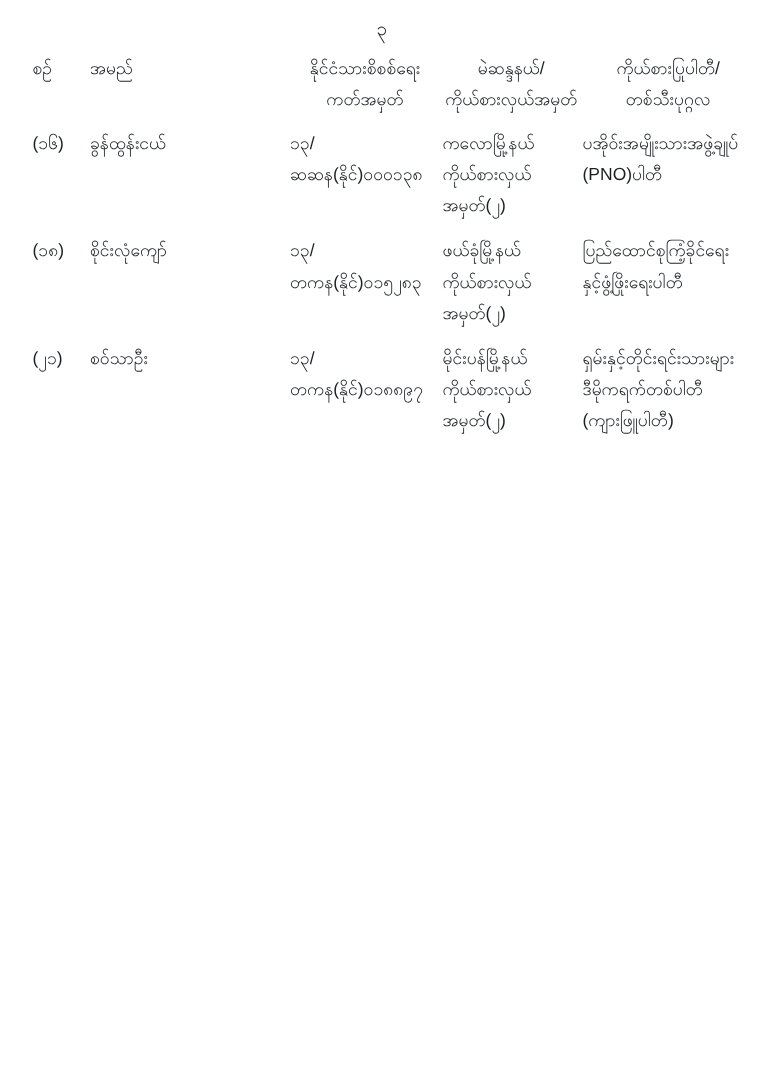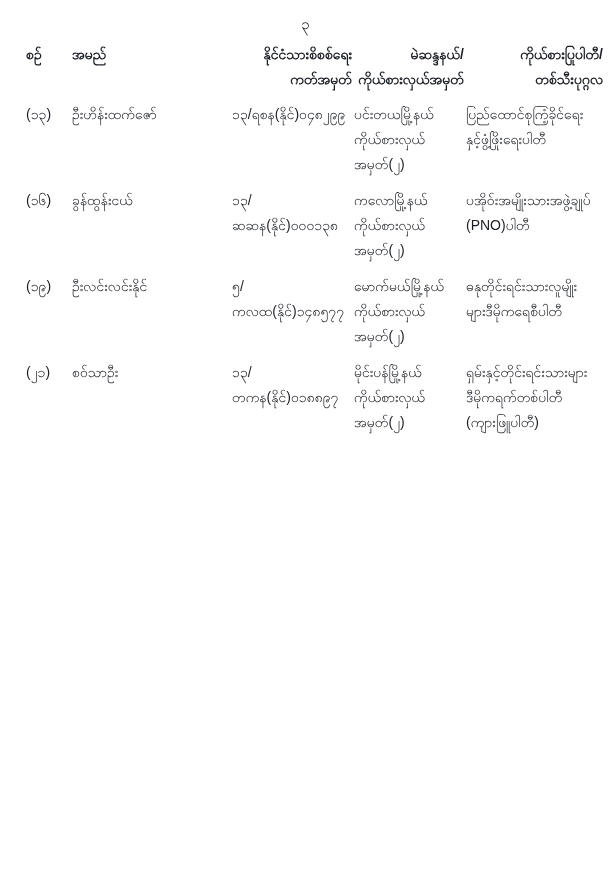--- a/index.html
+++ b/index.html
@@ -44,24 +44,24 @@
     vertical-align: top;
     text-align: left;
     font-weight: normal;
     font-size: 14px;
     line-height: 25px;
     padding: 0 2px 0 0;
     white-space: pre-line;
     word-wrap: break-word;
   }
   thead th {
-    font-weight: bold;
+    font-weight: normal;
     padding-bottom: 10px;
   }
-  thead th.center { text-align: right; }
+  thead th.center { text-align: center; }
   tbody td {
     padding-bottom: 6px;
   }
   tbody tr td { padding-top: 0; }
   .row-block td { height: 80px; }
 </style>
 </head>
 <body>
 
 <div class="page">
@@ -83,48 +83,38 @@
         <th class="center">နိုင်ငံသားစိစစ်ရေး
 ကတ်အမှတ်</th>
         <th class="center">မဲဆန္ဒနယ်/
 ကိုယ်စားလှယ်အမှတ်</th>
         <th class="center">ကိုယ်စားပြုပါတီ/
 တစ်သီးပုဂ္ဂလ</th>
       </tr>
     </thead>
     <tbody>
       <tr class="row-block">
-        <td>(၁၃)</td>
-        <td>ဦးဟိန်းထက်ဇော်</td>
-        <td>၁၃/ရစန(နိုင်)၀၄၈၂၉၉</td>
-        <td>ပင်းတယမြို့နယ်
-ကိုယ်စားလှယ်
-အမှတ်(၂)</td>
-        <td>ပြည်ထောင်စုကြံ့ခိုင်ရေး
-နှင့်ဖွံ့ဖြိုးရေးပါတီ</td>
-      </tr>
-      <tr class="row-block">
         <td>(၁၆)</td>
         <td>ခွန်ထွန်းငယ်</td>
         <td>၁၃/ဆဆန(နိုင်)၀၀၀၁၃၈</td>
         <td>ကလောမြို့နယ်
 ကိုယ်စားလှယ်
 အမှတ်(၂)</td>
         <td>ပအိုဝ်းအမျိုးသားအဖွဲ့ချုပ်
 (PNO)ပါတီ</td>
       </tr>
       <tr class="row-block">
-        <td>(၁၉)</td>
-        <td>ဦးလင်းလင်းနိုင်</td>
-        <td>၅/ကလထ(နိုင်)၁၄၈၅၇၇</td>
-        <td>မောက်မယ်မြို့နယ်
+        <td>(၁၈)</td>
+        <td>စိုင်းလုံကျော်</td>
+        <td>၁၃/တကန(နိုင်)၀၁၅၂၈၃</td>
+        <td>ဖယ်ခုံမြို့နယ်
 ကိုယ်စားလှယ်
 အမှတ်(၂)</td>
-        <td>ဓနုတိုင်းရင်းသားလူမျိုး
-များဒီမိုကရေစီပါတီ</td>
+        <td>ပြည်ထောင်စုကြံ့ခိုင်ရေး
+နှင့်ဖွံ့ဖြိုးရေးပါတီ</td>
       </tr>
       <tr class="row-block">
         <td>(၂၁)</td>
         <td>စဝ်သာဦး</td>
         <td>၁၃/တကန(နိုင်)၀၁၈၈၉၇</td>
         <td>မိုင်းပန်မြို့နယ်
 ကိုယ်စားလှယ်
 အမှတ်(၂)</td>
         <td>ရှမ်းနှင့်တိုင်းရင်းသားများ
 ဒီမိုကရက်တစ်ပါတီ

